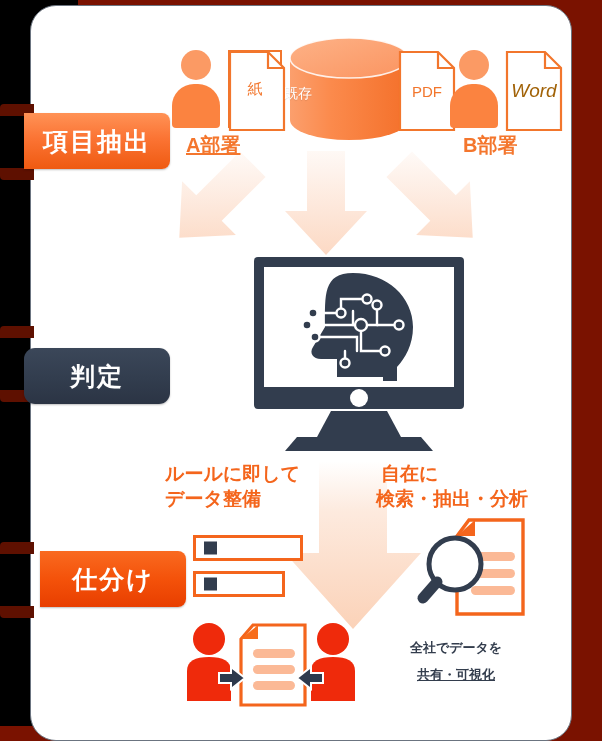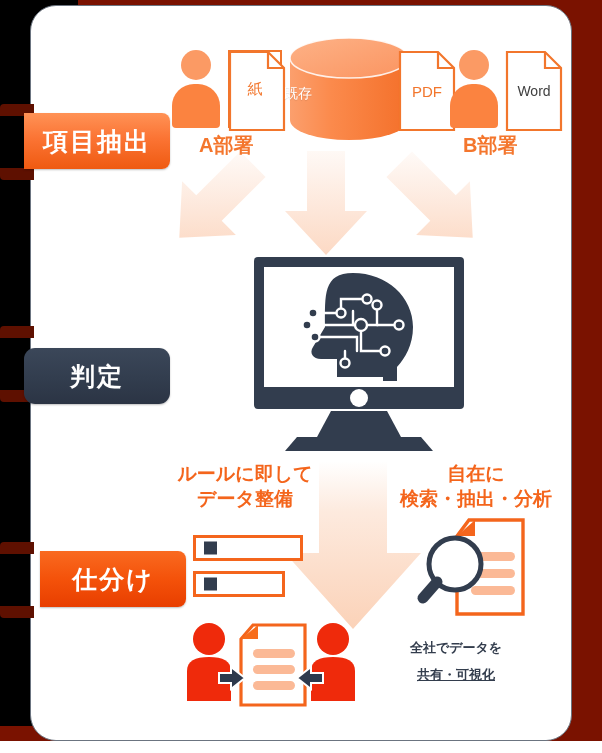--- a/index.html
+++ b/index.html
@@ -141,21 +141,20 @@
     white-space: nowrap;
   }
 
   
   .cap-orange {
     position: absolute;
     color: #f4651c;
     font-size: 19px;
     line-height: 25px;
     font-weight: 700;
-    text-align: center;
     white-space: pre;
   }
   .cap-navy {
     position: absolute;
     color: #333d4d;
     font-size: 13px;
     line-height: 26px;
     font-weight: 700;
     text-align: center;
     white-space: pre;
@@ -223,21 +222,21 @@
 
     <div class="doc" style="left:197px; top:44px; width:54px; height:78px; font-size:15px;">
       <span>紙</span>
       <svg class="abs" style="left:-2px; top:-2px;" width="58" height="82" viewBox="0 0 58 82">
         <path d="M2 2 L40 2 L56 18 L56 80 L2 80 Z" fill="#ffffff" stroke="#f2762c" stroke-width="2.2"></path>
         <path d="M40 2 L40 18 L56 18" fill="none" stroke="#f2762c" stroke-width="2.2"></path>
       </svg>
       <span class="abs" style="z-index:3; color:#f2762c; font-size:15px;">紙</span>
     </div>
 
-    <div class="dept-label" style="left:168px; top:126px;">A部署</div>
+    <div class="dept-label" style="left:155px; top:126px;text-decoration:underline;">A部署</div>
 
     <svg class="abs" style="left:253px; top:30px;" width="130" height="105" viewBox="0 0 130 105">
       <defs>
         <linearGradient id="gradDbBody" x1="0" y1="0" x2="1" y2="0">
           <stop offset="0%" stop-color="#fb9f6d"></stop>
           <stop offset="35%" stop-color="#fb8a4c"></stop>
           <stop offset="100%" stop-color="#f4702a"></stop>
         </linearGradient>
         <linearGradient id="gradDbTop" x1="0" y1="0" x2="1" y2="1">
           <stop offset="0%" stop-color="#fdb287"></stop>
@@ -261,21 +260,21 @@
     <div class="person" style="left:419px; top:44px; width:48px; height:78px;">
       <div class="head" style="left:9px; top:0; width:30px; height:30px; background:#fb9a64;"></div>
       <div class="body" style="left:0; top:34px; width:48px; height:44px; background:#fb8340;"></div>
     </div>
 
     <div class="abs" style="left:474px; top:44px;">
       <svg width="58" height="82" viewBox="0 0 58 82">
         <path d="M2 2 L40 2 L56 18 L56 80 L2 80 Z" fill="#ffffff" stroke="#f2762c" stroke-width="2.2"></path>
         <path d="M40 2 L40 18 L56 18" fill="none" stroke="#f2762c" stroke-width="2.2"></path>
       </svg>
-      <span class="abs" style="left:0; top:0; width:58px; height:82px; display:flex; align-items:center; justify-content:center; color:#404040; font-size:14px;">Word</span>
+      <span class="abs" style="left:0; top:0; width:58px; height:82px; display:flex; align-items:center; justify-content:center; color:#a16207; font-size:19px;font-style:italic;">Word</span>
     </div>
 
     <div class="dept-label" style="left:432px; top:126px;">B部署</div>
 
     <svg class="abs" style="left:218px; top:249px;" width="220" height="200" viewBox="0 0 220 200">
 
       <rect x="5" y="2" width="210" height="152" rx="4" fill="#323d4e"></rect>
       <rect x="15" y="12" width="190" height="120" fill="#ffffff"></rect>
       <circle cx="110" cy="143" r="9" fill="#ffffff"></circle>
 

